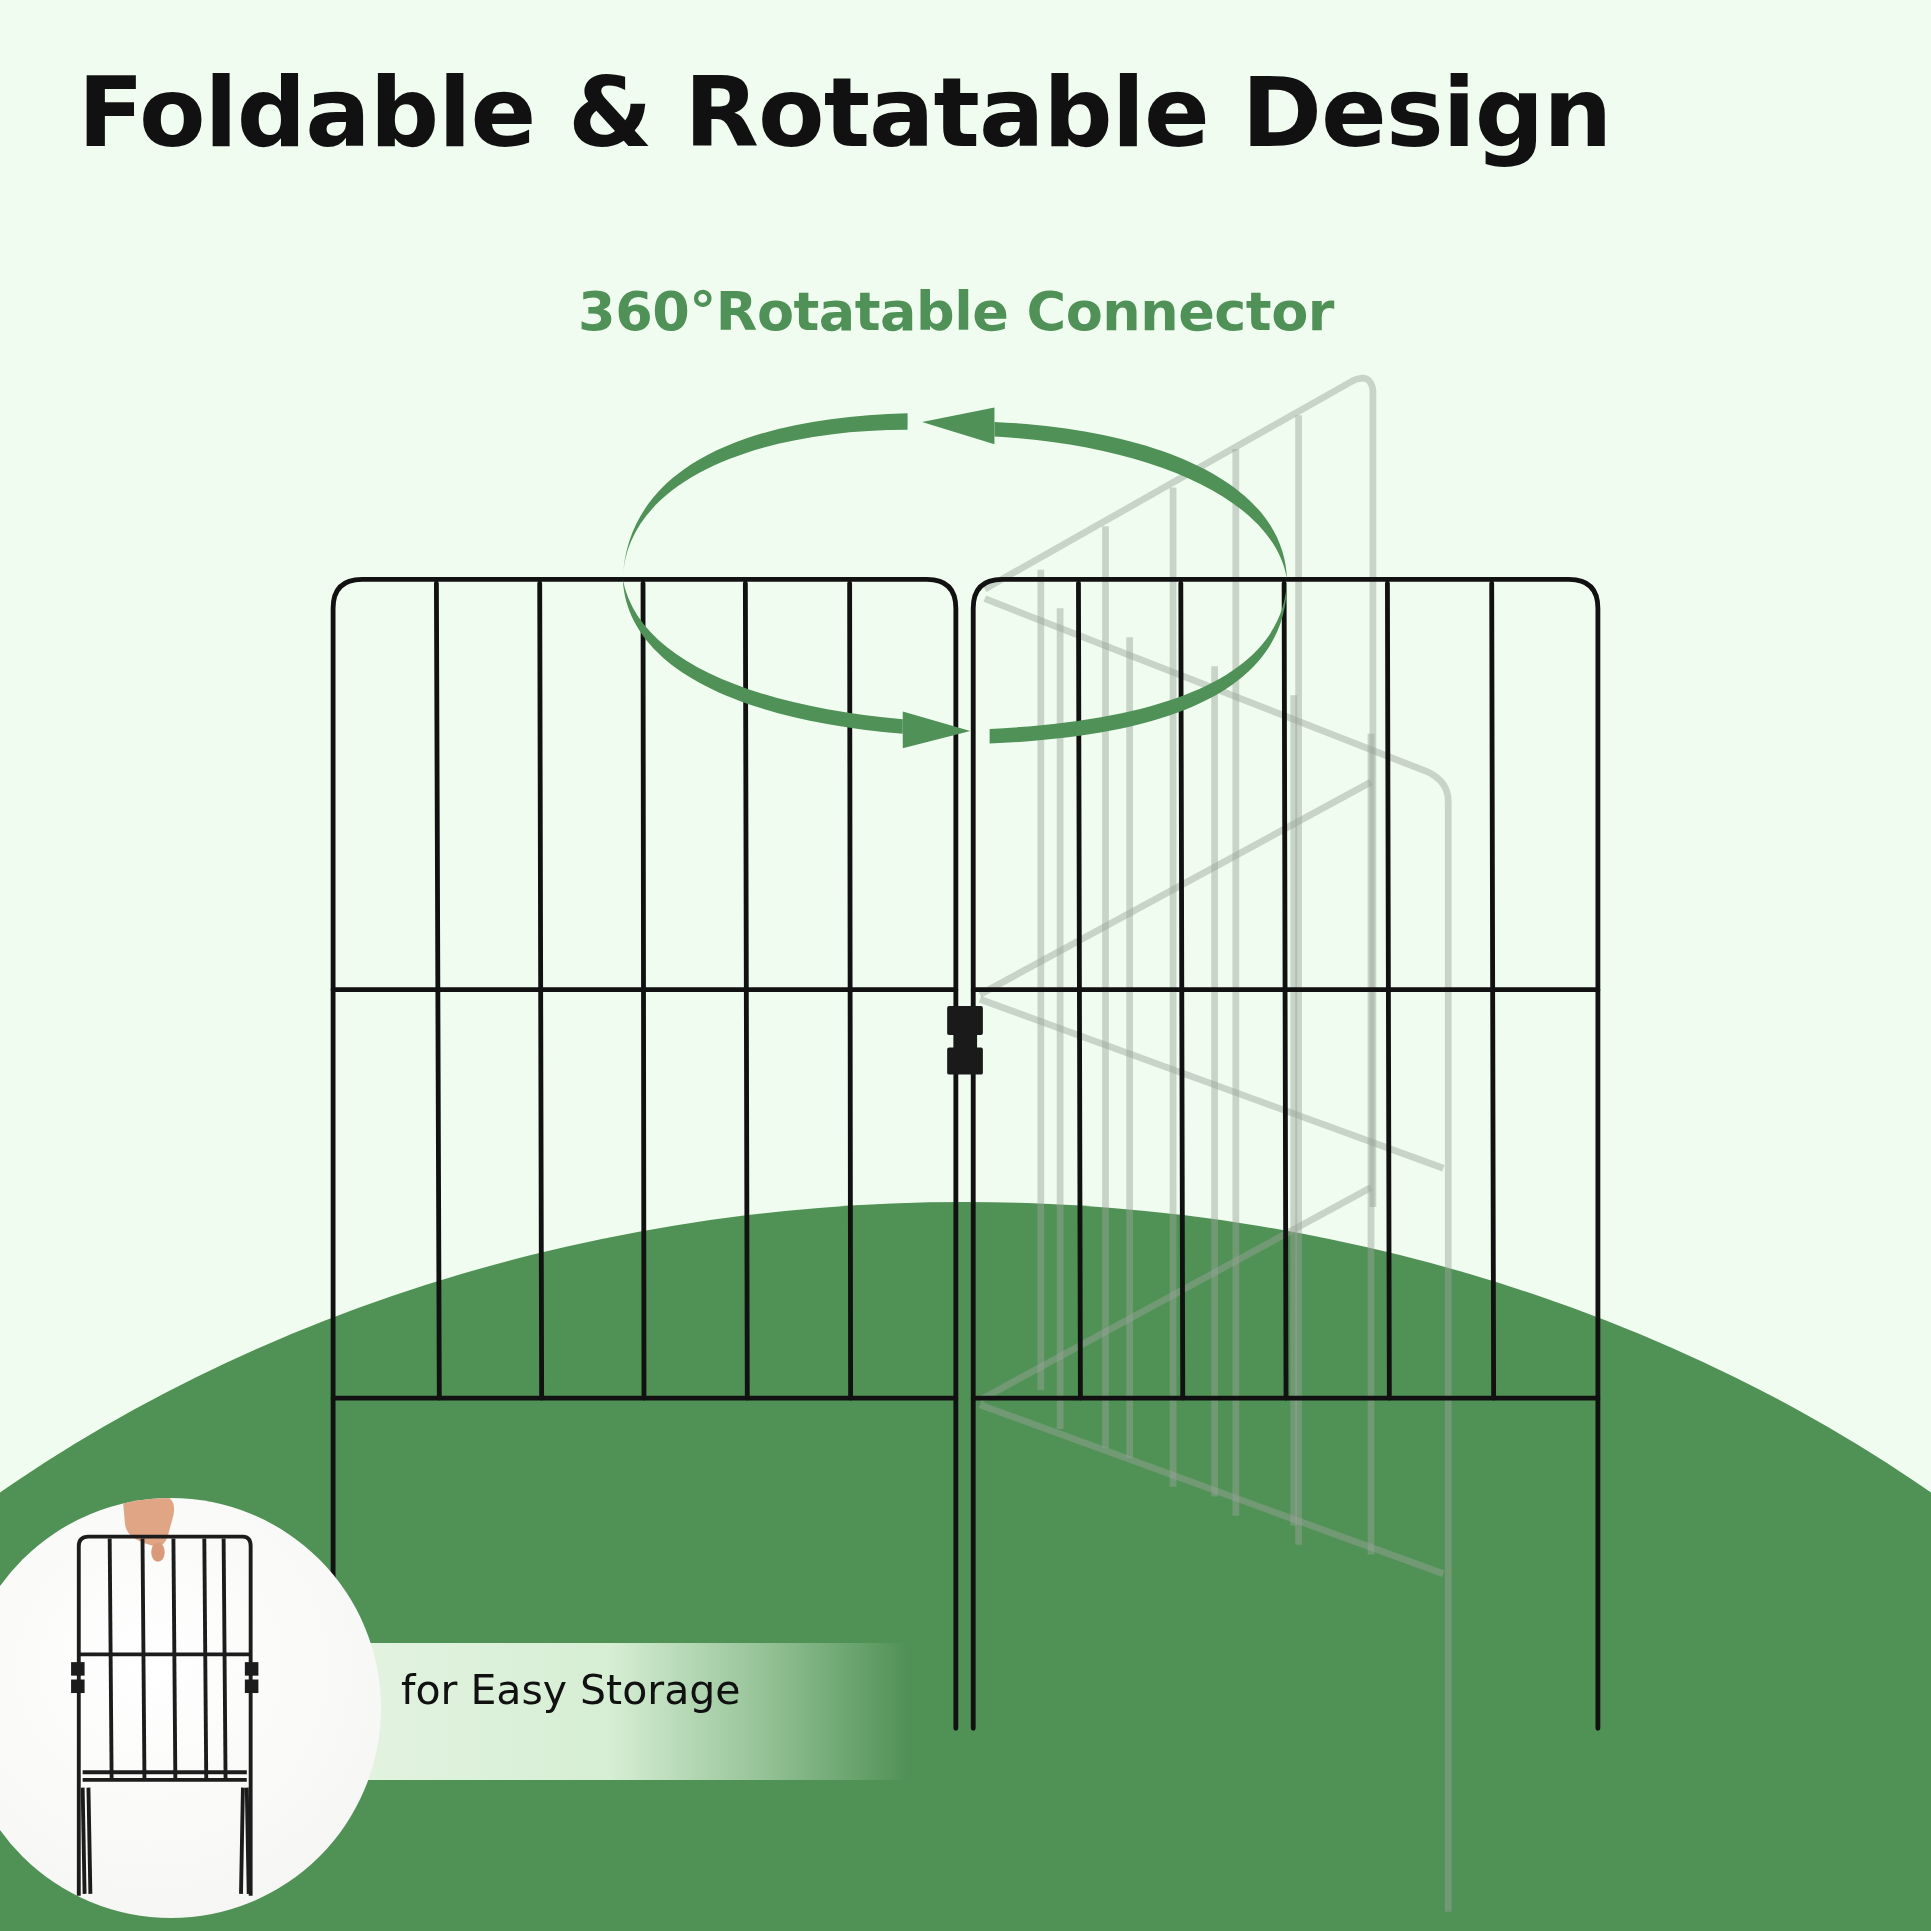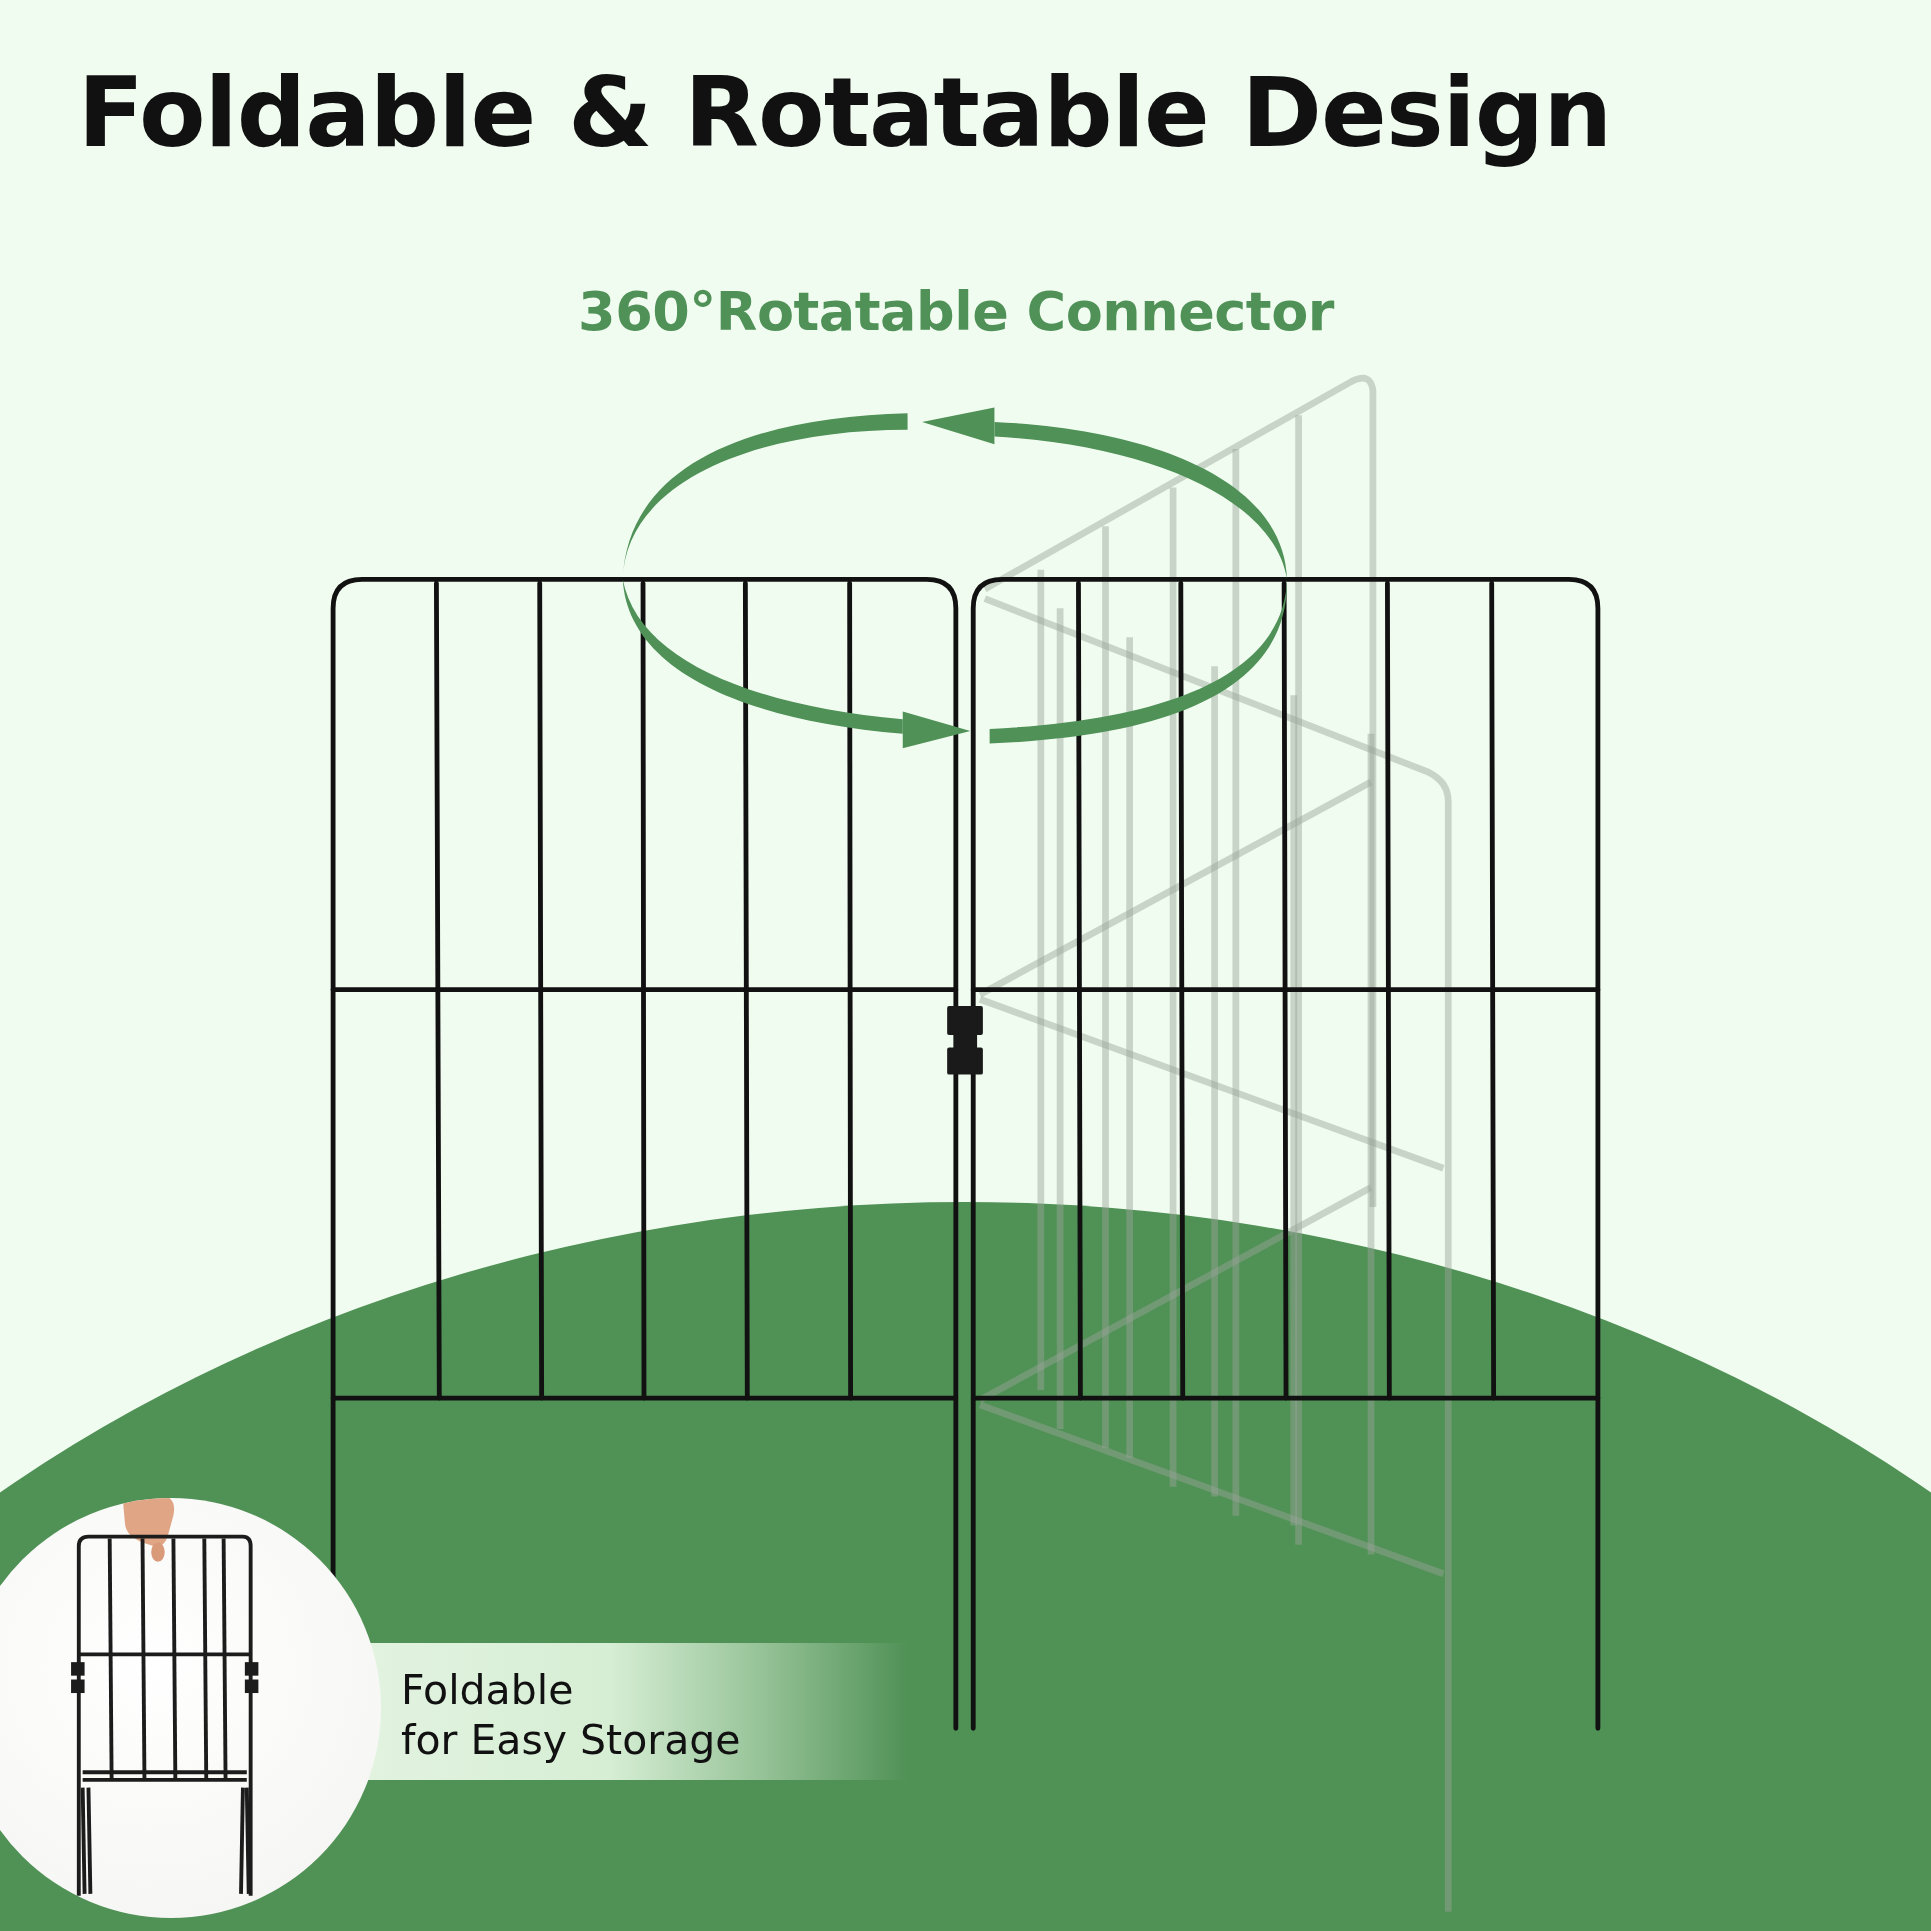--- a/index.html
+++ b/index.html
@@ -109,21 +109,20 @@
 
       <path d="M1333 600 C1330 690 1230 745 1025 755 L1025 770 C1240 762 1335 700 1333 600 Z"></path>
     </g>
   </svg>
 
   <div class="title">Foldable &amp; Rotatable Design</div>
   <div class="subtitle">360°Rotatable Connector</div>
 
   <div class="storage-banner"></div>
   <div class="storage-text">
-    <span>Foldable</span>
     <span>for Easy Storage</span>
   </div>
 
   <div class="inset">
     <svg width="420" height="420" viewBox="0 0 435 435">
 
       <g>
         <path d="M168 6 Q168 -4 185 -4 L205 -4 Q224 -2 220 18 L214 40 Q210 52 200 50 L188 46 Q172 40 170 28 Z" fill="#e0a585"></path>
         <ellipse cx="204" cy="56" rx="7" ry="10" fill="#d99a7a"></ellipse>
       </g>

